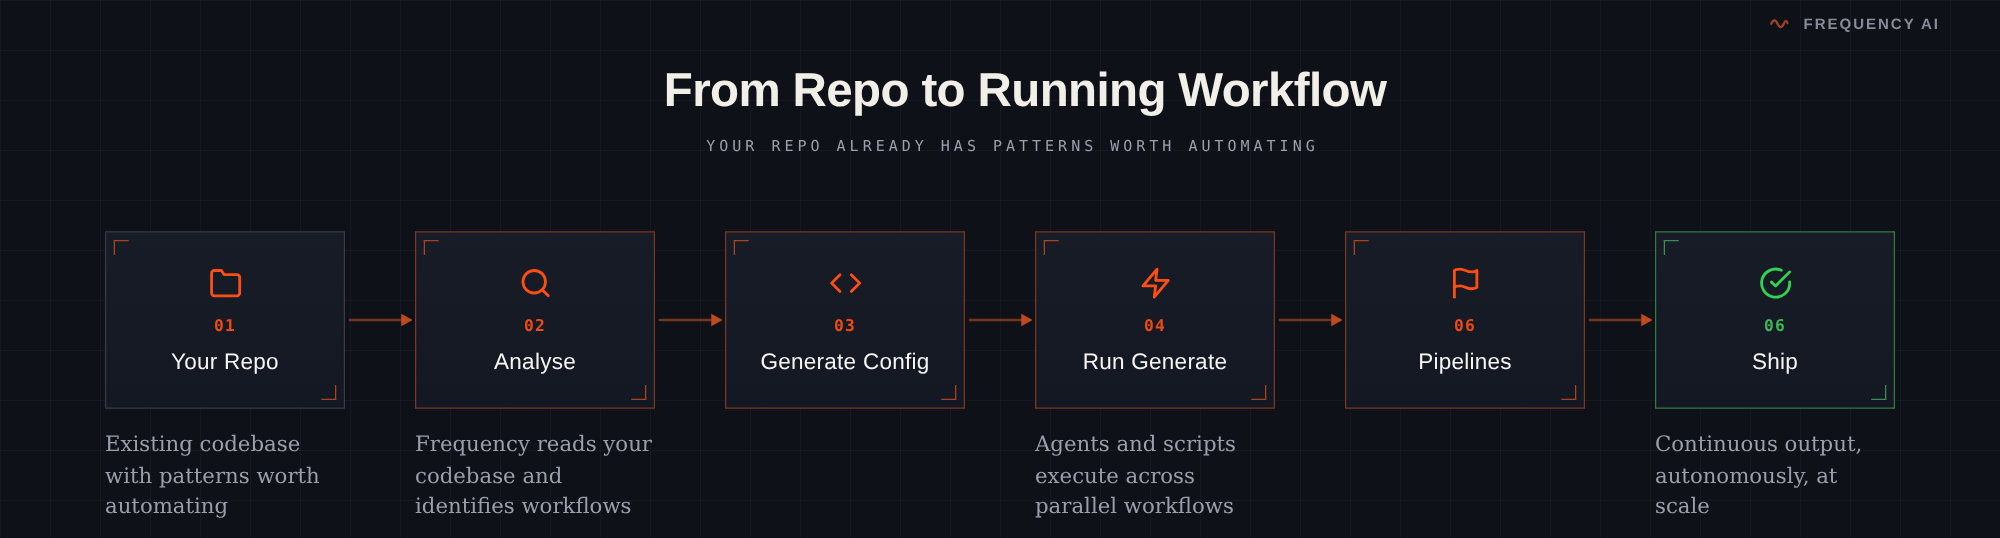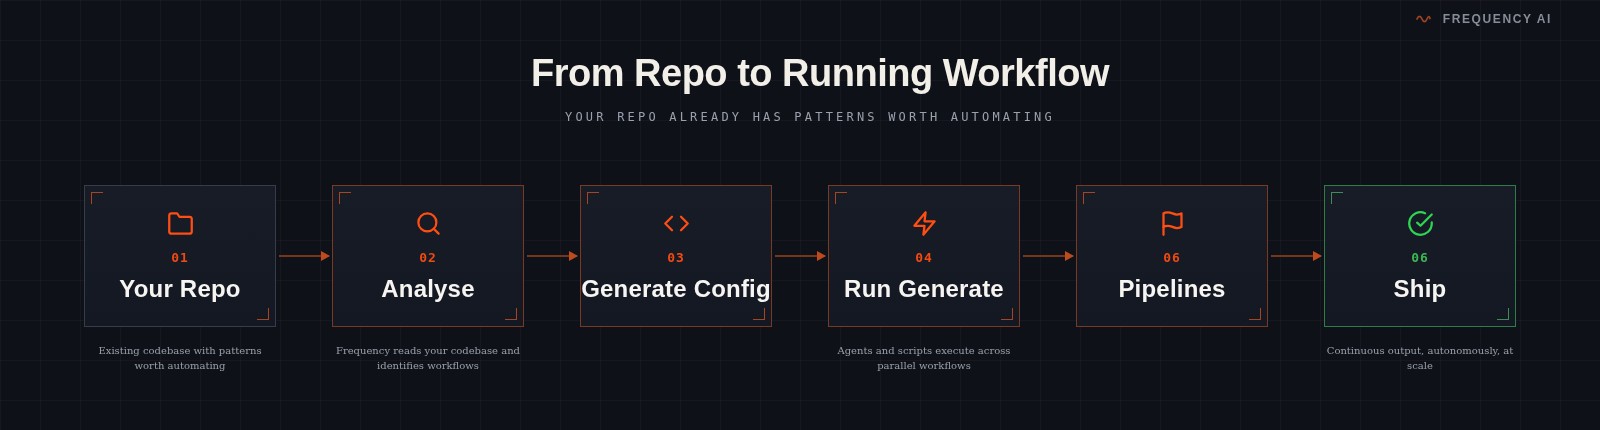--- a/index.html
+++ b/index.html
@@ -88,34 +88,34 @@
     font-family: "DejaVu Sans Mono", monospace;
     font-size: 13px;
     font-weight: bold;
     letter-spacing: 1px;
     color: #ef4a12;
   }
   .step--done .card-number { color: #3cb853; }
 
   .card-title {
     margin-top: 10px;
-    font-size: 24px;
-    font-weight: bold;
+    font-size: 18px;
+    font-weight: normal;
     letter-spacing: 0.2px;
     color: #f6f5f2;
     white-space: nowrap;
   }
 
   .step-desc {
     margin: 17px auto 0;
     max-width: 200px;
     font-family: "DejaVu Serif", serif;
-    font-size: 10px;
+    font-size: 17px;
     line-height: 1.45;
-    text-align: center;
+    text-align: left;
     color: #99a0ab;
   }
 
   
   .connector {
     flex: 1 1 auto;
     height: 142px;
     display: flex;
     align-items: center;
     padding: 0 3px;

